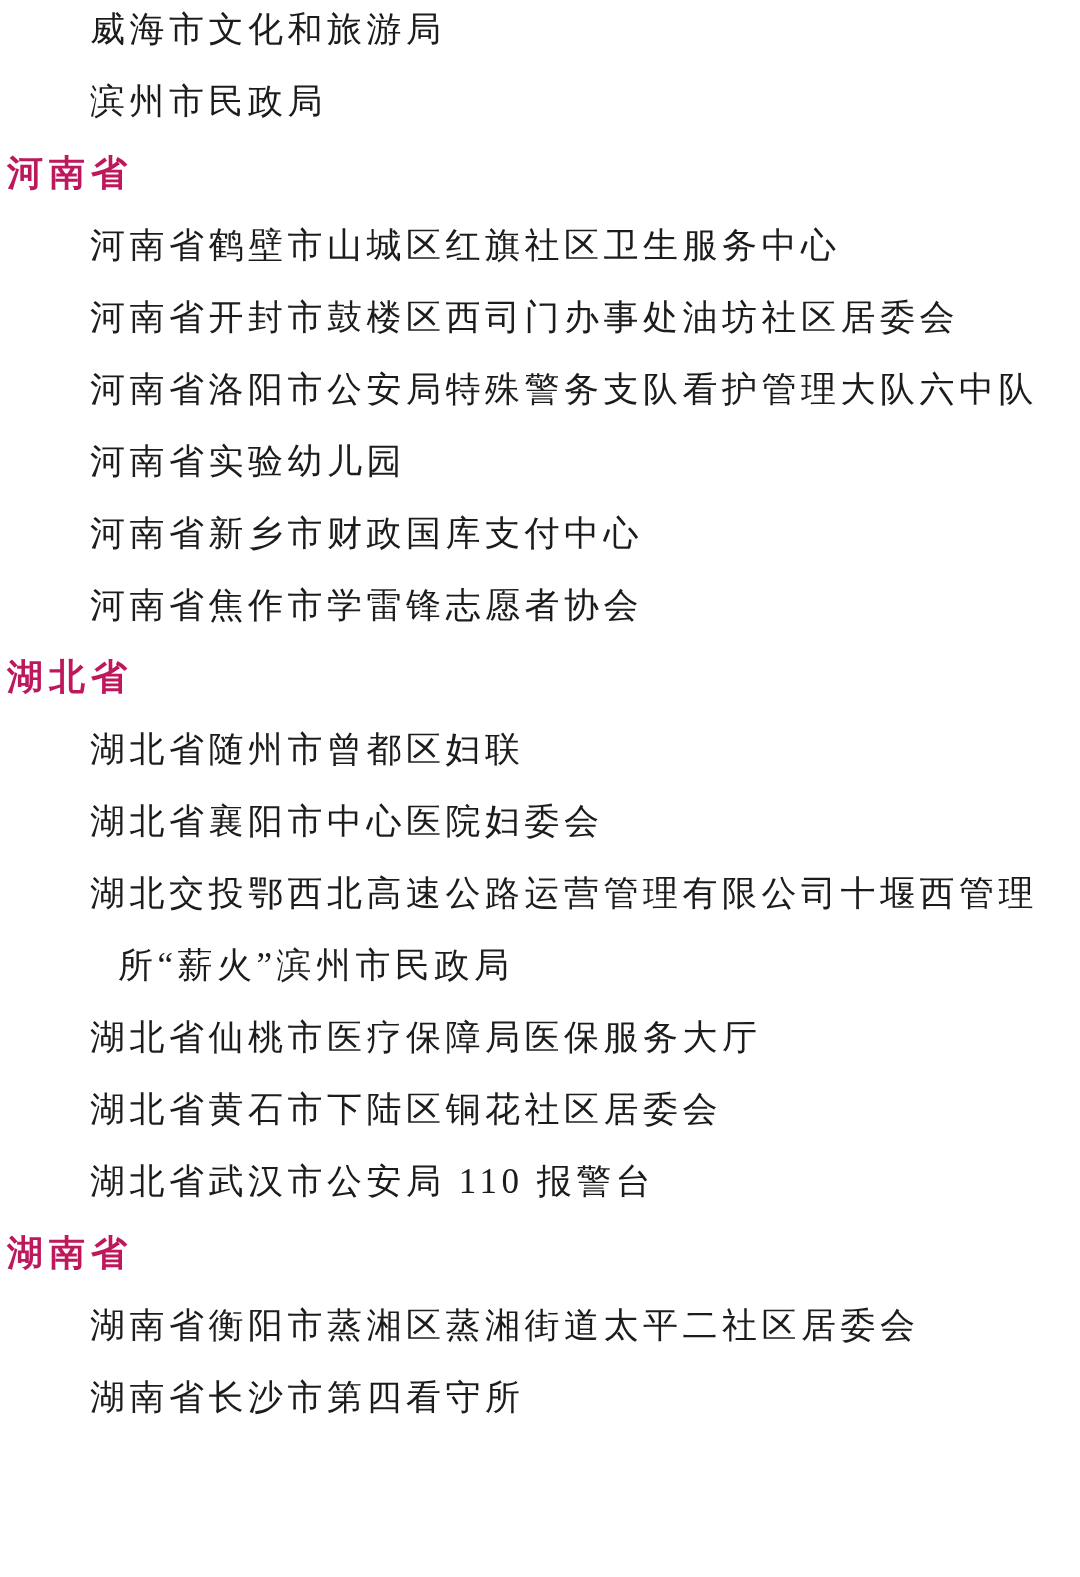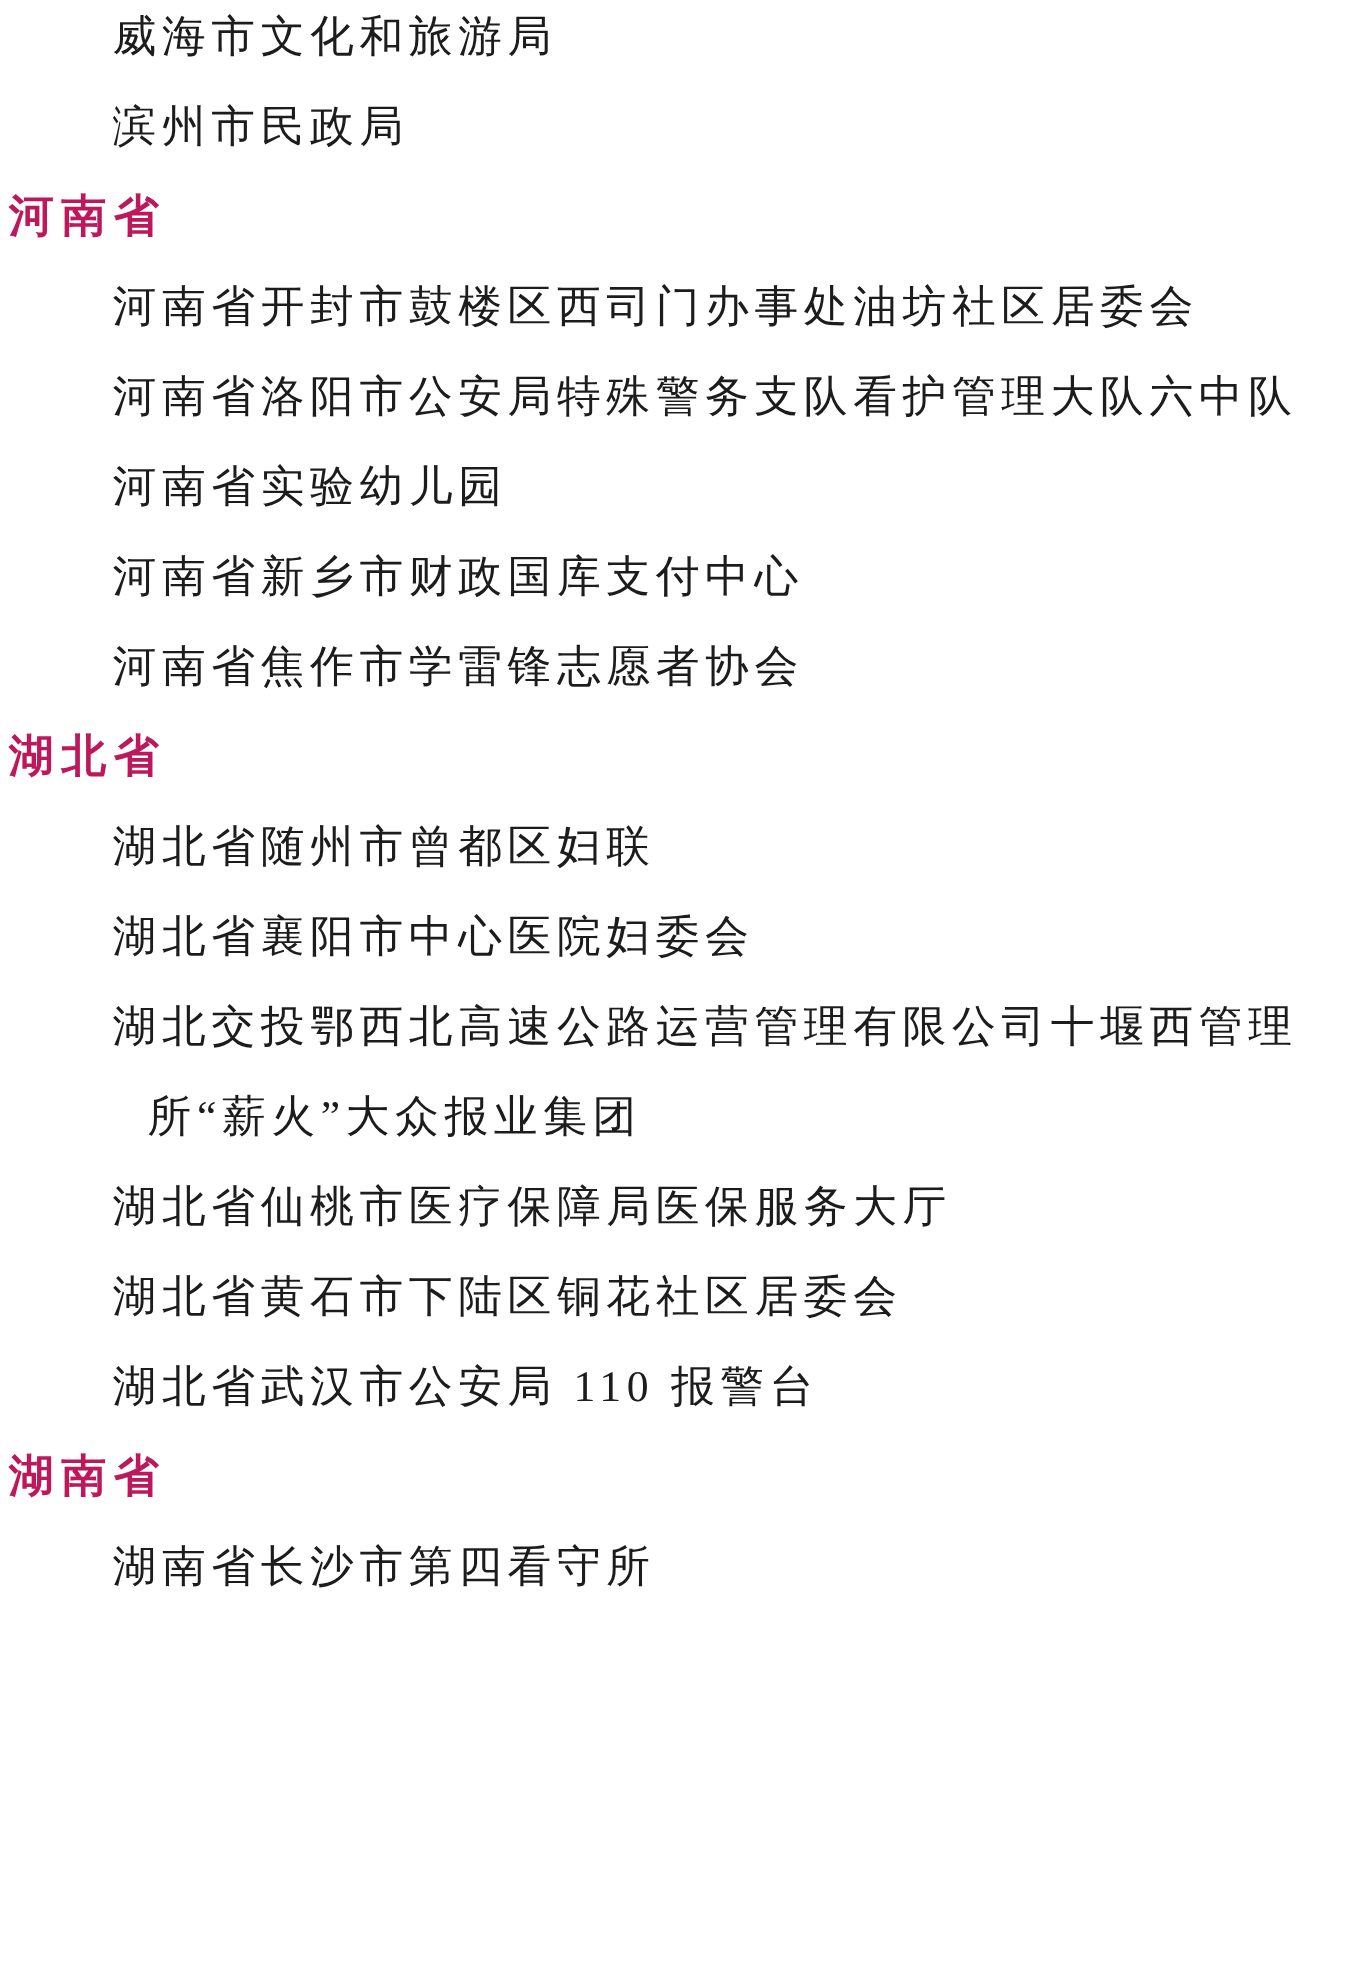--- a/index.html
+++ b/index.html
@@ -46,29 +46,31 @@
   }
 </style>
 </head>
 <body style="background: rgb(255, 255, 255);">
 
 <main class="doc">
   <div id="doc-lines">
       <div class="line item">威海市文化和旅游局</div>
       <div class="line item">滨州市民政局</div>
       <div class="line header">河南省</div>
+      <div class="line item">河南省鹤壁市山城区红旗社区卫生服务中心</div>
       <div class="line item">河南省开封市鼓楼区西司门办事处油坊社区居委会</div>
       <div class="line item">河南省洛阳市公安局特殊警务支队看护管理大队六中队</div>
       <div class="line item">河南省实验幼儿园</div>
       <div class="line item">河南省新乡市财政国库支付中心</div>
       <div class="line item">河南省焦作市学雷锋志愿者协会</div>
       <div class="line header">湖北省</div>
       <div class="line item">湖北省随州市曾都区妇联</div>
       <div class="line item">湖北省襄阳市中心医院妇委会</div>
       <div class="line item">湖北交投鄂西北高速公路运营管理有限公司十堰西管理</div>
-      <div class="line wrap">所“薪火”大众报业集团</div>
+      <div class="line wrap">所“薪火”滨州市民政局</div>
       <div class="line item">湖北省仙桃市医疗保障局医保服务大厅</div>
       <div class="line item">湖北省黄石市下陆区铜花社区居委会</div>
       <div class="line item">湖北省武汉市公安局 110 报警台</div>
       <div class="line header">湖南省</div>
+      <div class="line item">湖南省衡阳市蒸湘区蒸湘街道太平二社区居委会</div>
       <div class="line item">湖南省长沙市第四看守所</div>
     </div>
 </main>
 
 </body></html>

